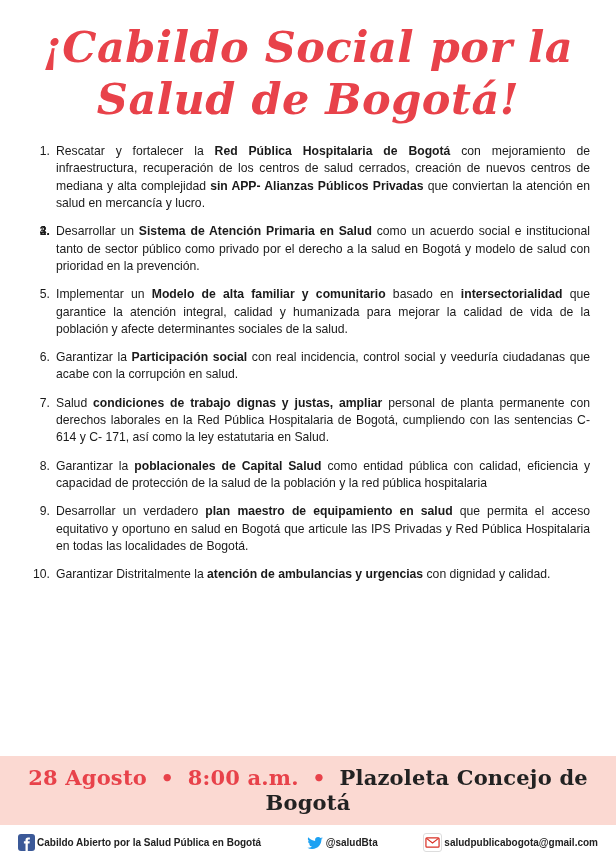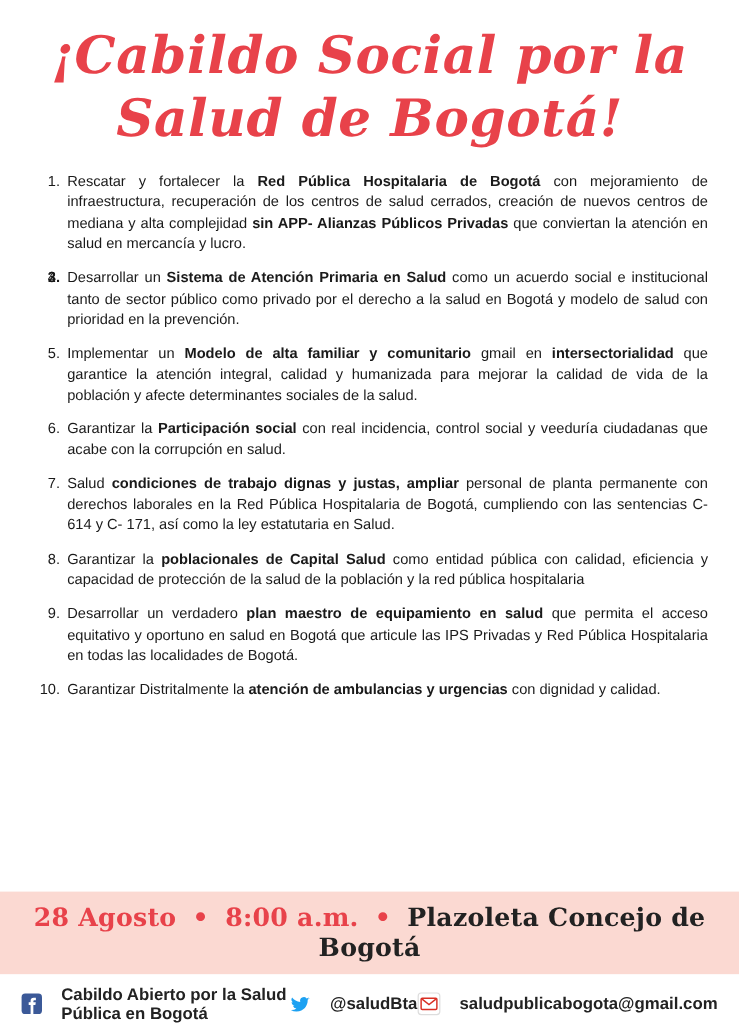--- a/index.html
+++ b/index.html
@@ -92,22 +92,22 @@
     background: #ffffff;
     display: flex;
     align-items: center;
     justify-content: space-between;
     padding: 8px 18px 10px 18px;
     box-sizing: border-box;
   }
   .social-item {
     display: flex;
     align-items: center;
-    gap: 16px;
-    font-size: 14px;
+    gap: 2px;
+    font-size: 10px;
     font-weight: bold;
     color: #222222;
   }
   .ic {
     width: 17px;
     height: 17px;
     border-radius: 3px;
     display: inline-flex;
     align-items: center;
     justify-content: center;
@@ -127,21 +127,21 @@
     <div class="title-line l1">¡Cabildo Social por la</div>
     <div class="title-line l2">Salud de Bogotá!</div>
   </div>
 
   <div class="content">
     <ol class="items" id="items-list">
         <li><span class="num">1.</span><span class="txt"><span>Rescatar y fortalecer la </span><b>Red Pública Hospitalaria de Bogotá</b><span> con mejoramiento de infraestructura, recuperación de los centros de salud cerrados, creación de nuevos centros de mediana y alta complejidad </span><b>sin APP- Alianzas Públicos Privadas</b><span> que conviertan la atención en salud en mercancía y lucro.</span></span></li>
         <li><span class="num">2.</span></li>
         <li><span class="num bold">3.</span></li>
         <li><span class="num">4.</span><span class="txt"><span>Desarrollar un </span><b>Sistema de Atención Primaria en Salud</b><span> como un acuerdo social e institucional tanto de sector público como privado por el derecho a la salud en Bogotá y modelo de salud con prioridad en la prevención.</span></span></li>
-        <li><span class="num">5.</span><span class="txt"><span>Implementar un </span><b>Modelo de alta familiar y comunitario</b><span> gmail en </span><b>intersectorialidad</b><span> que garantice la atención integral, calidad y humanizada para mejorar la calidad de vida de la población y afecte determinantes sociales de la salud.</span></span></li>
+        <li><span class="num">5.</span><span class="txt"><span>Implementar un </span><b>Modelo de alta familiar y comunitario</b><span> basado en </span><b>intersectorialidad</b><span> que garantice la atención integral, calidad y humanizada para mejorar la calidad de vida de la población y afecte determinantes sociales de la salud.</span></span></li>
         <li><span class="num">6.</span><span class="txt"><span>Garantizar la </span><b>Participación social</b><span> con real incidencia, control social y veeduría ciudadanas que acabe con la corrupción en salud.</span></span></li>
         <li><span class="num">7.</span><span class="txt"><span>Salud </span><b>condiciones de trabajo dignas y justas, ampliar</b><span> personal de planta permanente con derechos laborales en la Red Pública Hospitalaria de Bogotá, cumpliendo con las sentencias C- 614 y C- 171, así como la ley estatutaria en Salud.</span></span></li>
         <li><span class="num">8.</span><span class="txt"><span>Garantizar la </span><b>poblacionales de Capital Salud</b><span> como entidad pública con calidad, eficiencia y capacidad de protección de la salud de la población y la red pública hospitalaria</span></span></li>
         <li><span class="num">9.</span><span class="txt"><span>Desarrollar un verdadero </span><b>plan maestro de equipamiento en salud</b><span> que permita el acceso equitativo y oportuno en salud en Bogotá que articule las IPS Privadas y Red Pública Hospitalaria en todas las localidades de Bogotá.</span></span></li>
         <li><span class="num">10.</span><span class="txt"><span>Garantizar Distritalmente la </span><b>atención de ambulancias y urgencias</b><span> con dignidad y calidad.</span></span></li>
       </ol>
   </div>
 
   <div class="footer-bar">
     <span class="fb-text">

